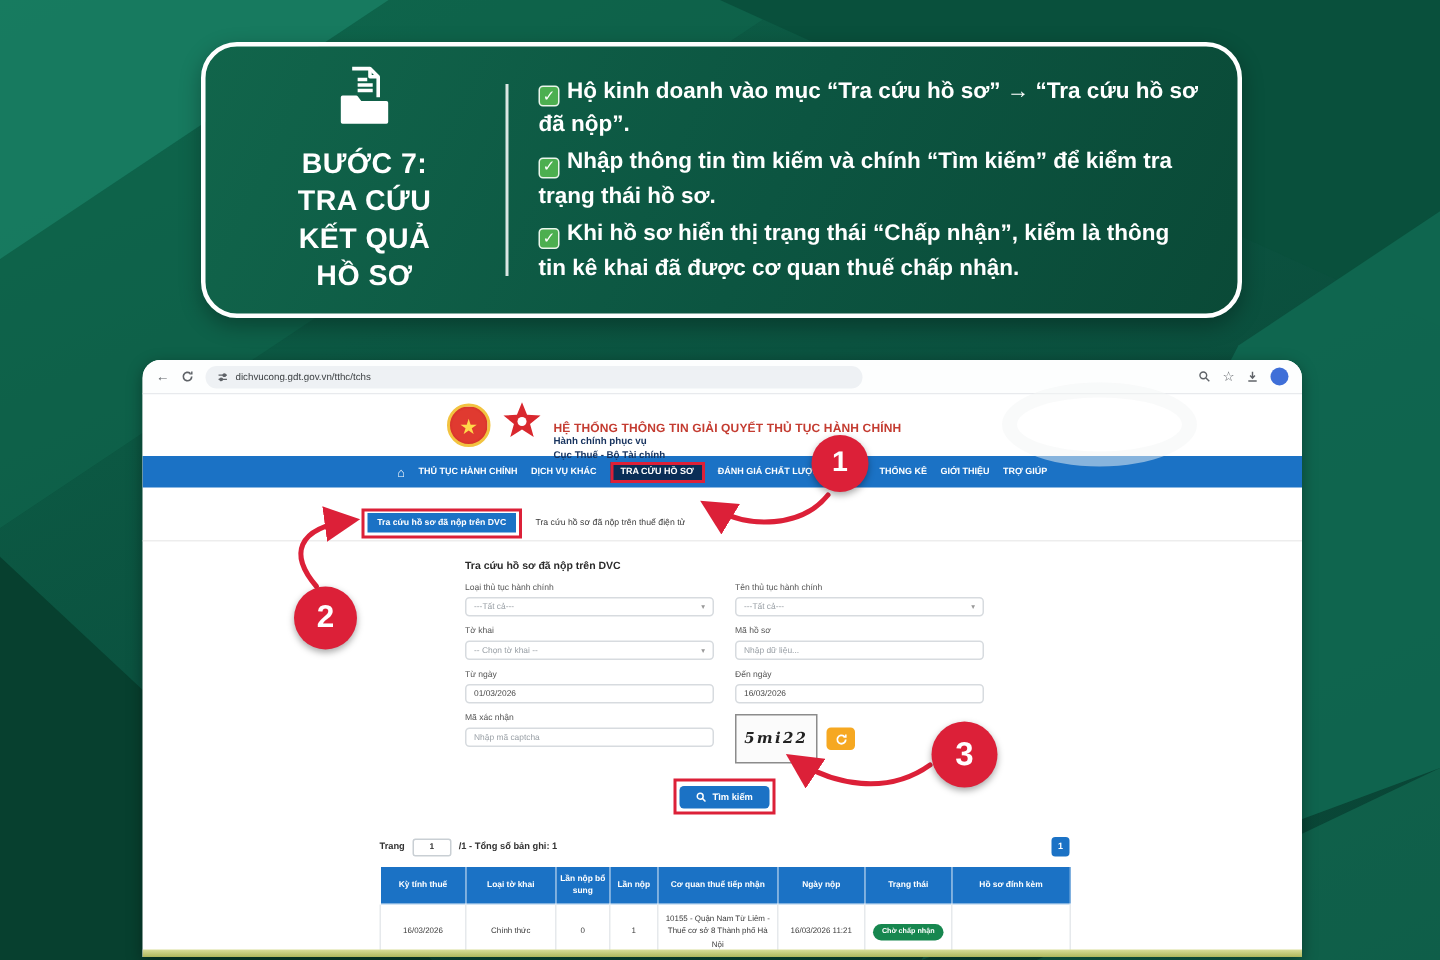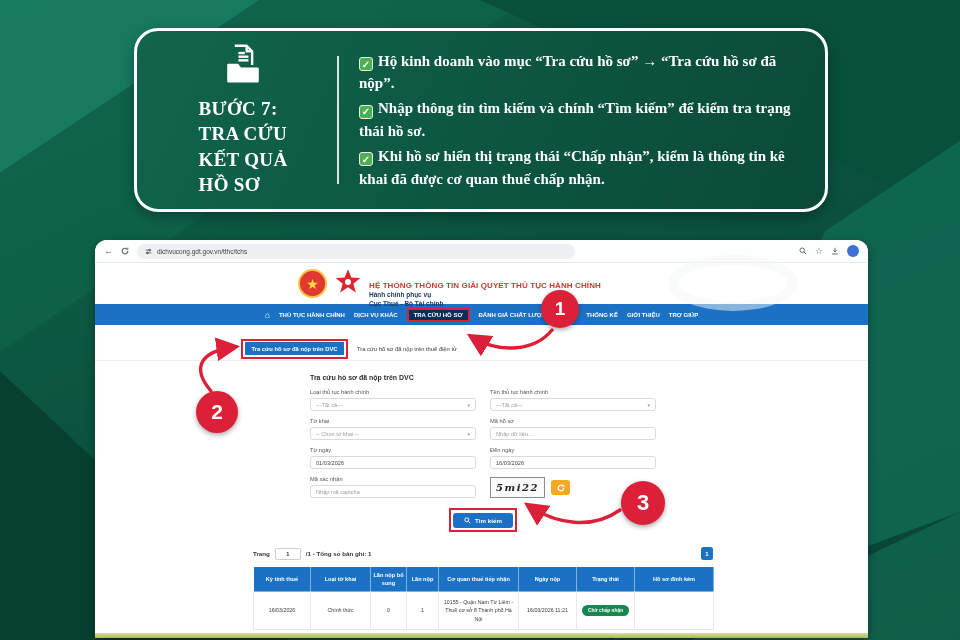--- a/index.html
+++ b/index.html
@@ -17,25 +17,25 @@
   .s5 { background:#07402F; clip-path:polygon(0 58%,0 100%,30% 100%); }
   .s6 { background:#157A5D; clip-path:polygon(100% 80%,100% 100%,72% 100%); opacity:.5; }
 
   
   .step-card { position:absolute; left:134px; top:28px; width:694px; height:184px;
     border:3px solid #fff; border-radius:24px; display:flex; align-items:center;
     padding:12px 26px 12px 18px; color:#fff;
     background:linear-gradient(115deg,#11654B 0%,#0C5541 55%,#0A4A37 100%);
     box-shadow:0 5px 14px rgba(0,0,0,.3); }
   .step-left { width:176px; display:flex; flex-direction:column; align-items:center; flex-shrink:0; }
-  .step-title { font-size:19px; font-weight:bold; line-height:1.32; text-align:left; letter-spacing:.3px;font-family:Liberation Serif, serif; }
+  .step-title { font-size:19px; font-weight:bold; line-height:1.32; text-align:center; letter-spacing:.3px; }
   .doc-icon { margin-bottom:7px; }
   .divider { width:2px; height:128px; background:rgba(255,255,255,.85); margin:0 20px 0 6px; flex-shrink:0; }
   .step-right { flex:1; font-size:15px; font-weight:bold; line-height:1.52; padding-top:2px; }
-  .bullet { margin-bottom:2px;font-family:Liberation Serif, serif; }
+  .bullet { margin-bottom:2px; }
   .check { display:inline-flex; width:14px; height:14px; background:#4CAF50; border:1.2px solid #EAF6EB;
     border-radius:3px; color:#fff; font-size:10px; font-weight:bold; align-items:center; justify-content:center;
     margin-right:5px; vertical-align:-2px; }
 
   
   .browser { position:absolute; left:95px; top:240px; width:773px; height:398px; background:#fff;
     border-radius:12px 12px 0 0; overflow:hidden; box-shadow:0 3px 10px rgba(0,0,0,.35); }
   .chrome { height:23px; background:#FDFEFE; border-bottom:1px solid #E8EAED; display:flex; align-items:center;
     padding:0 9px; gap:8px; }
   .chrome-ic { color:#5F6368; font-size:9px; line-height:1; display:flex; align-items:center; }
@@ -70,21 +70,21 @@
   .form-wrap { margin:13px 0 0 215px; width:346px; }
   .form-title { font-size:7px; font-weight:bold; color:#2B2B2B; margin-bottom:8px; }
   .fgrid { display:grid; grid-template-columns:166px 166px; column-gap:14px; row-gap:7px; }
   .flabel { font-size:5.7px; color:#555; margin-bottom:3px; }
   .fctrl { height:13px; border:1px solid #D7DBDF; border-radius:3px; display:flex; align-items:center;
     padding:0 5px; font-size:5.6px; color:#9AA0A6; background:#fff; }
   .fctrl.sel { justify-content:space-between; }
   .fctrl .val { color:#444; }
   .chev { color:#999; font-size:5px; }
   .cap-row { display:flex; align-items:center; }
-  .captcha-box { width:55px; height:21px; border:1.5px solid #8C8C8C; background:#FBFBFB; display:flex;
+  .captcha-box { width:55px; height:33px; border:1.5px solid #8C8C8C; background:#FBFBFB; display:flex;
     align-items:center; justify-content:center; font-family:"DejaVu Serif",serif; font-style:italic;
     font-weight:bold; font-size:10px; letter-spacing:1.5px; color:#222; }
   .refresh-btn { width:19px; height:15px; background:#F6A821; border-radius:3px; margin-left:6px;
     display:flex; align-items:center; justify-content:center; }
   .btn-row { display:flex; justify-content:center; margin-top:10px; }
   .btn-annot { border:2.5px solid #DC2038; padding:2.5px; }
   .search-btn { background:#1B72C5; color:#fff; border-radius:3px; font-size:6.2px; font-weight:bold;
     padding:4px 11px; display:flex; align-items:center; gap:4px; }
 
   

